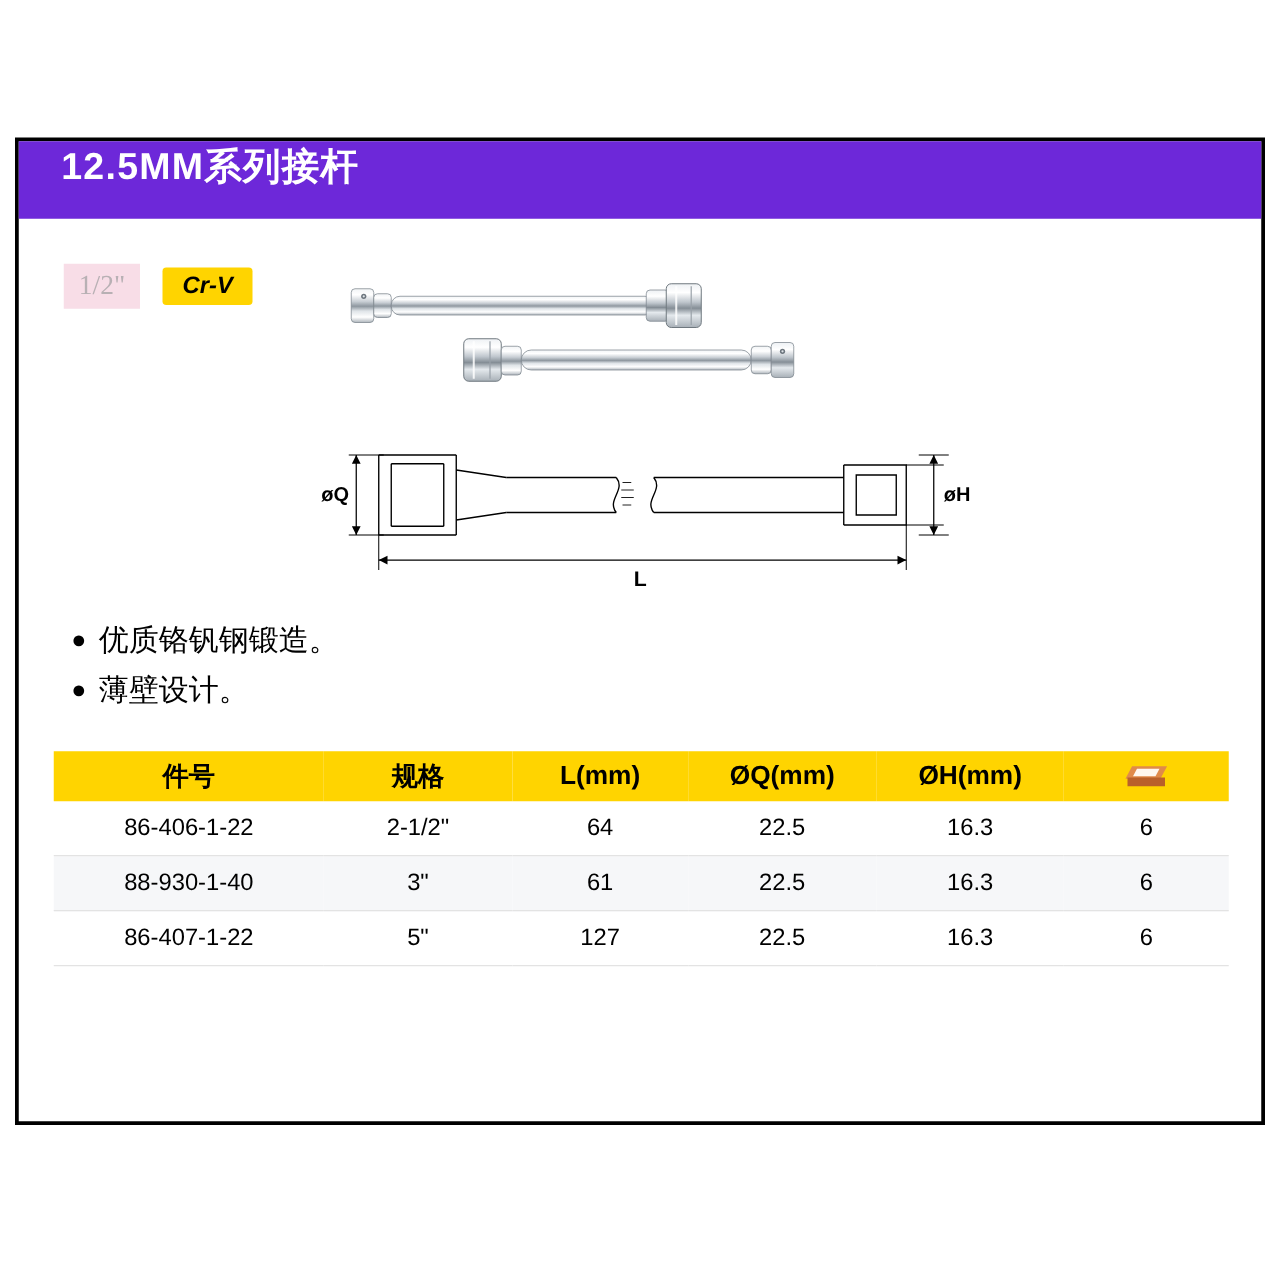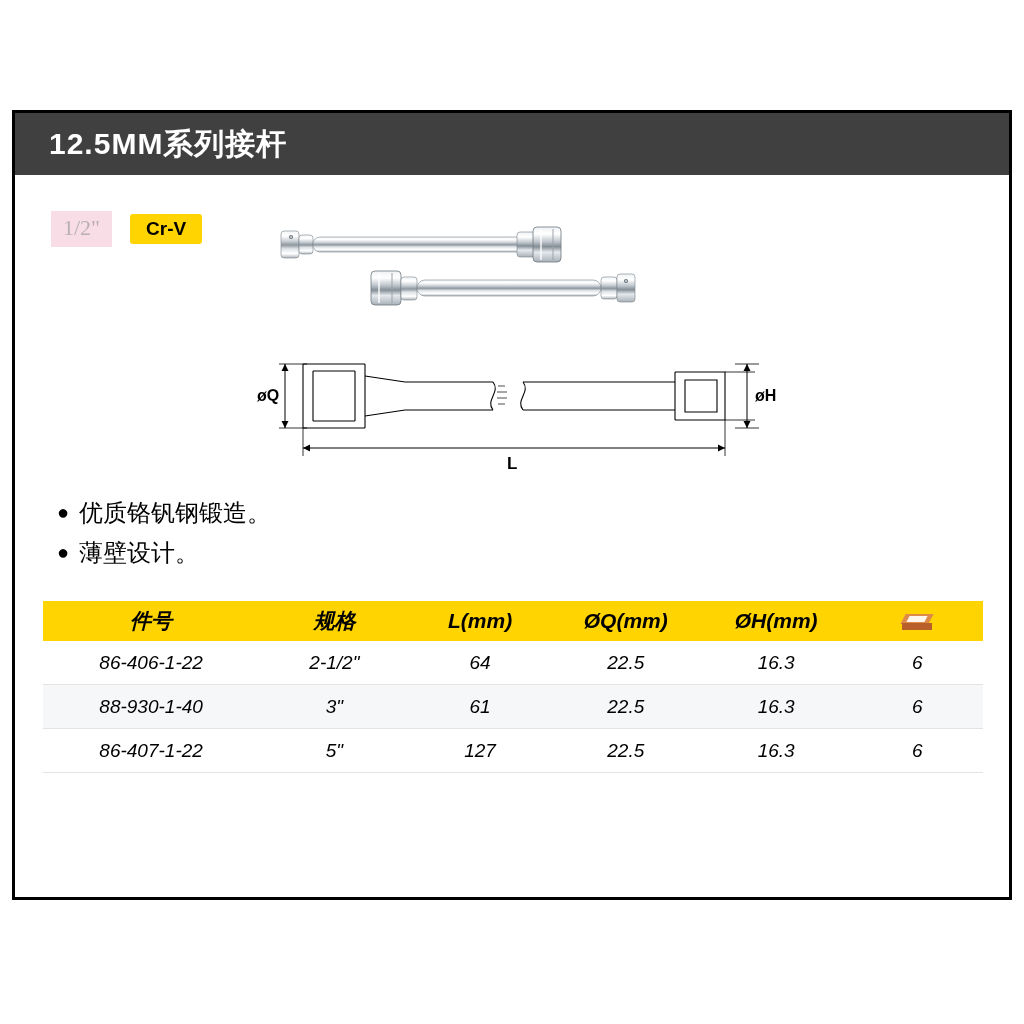--- a/index.html
+++ b/index.html
@@ -28,23 +28,23 @@
     background: #fff;
   }
 
   
   .title-bar {
     position: absolute;
     left: 0;
     top: 0;
     width: 100%;
     height: 62px;
-    background: #404040;
+    background: #6d28d9;
     display: flex;
-    align-items: center;
+    align-items: flex-start;
   }
   .title-bar .title-text {
     color: #fff;
     font-size: 30px;
     font-weight: bold;
     letter-spacing: 1px;
     padding-left: 34px;
   }
 
   
@@ -62,20 +62,21 @@
     font-size: 22px;
     padding: 6px 12px 8px 12px;
     line-height: 1;
     font-family: "Liberation Serif", serif;
   }
   .badge-crv {
     background: #ffd400;
     color: #000;
     font-size: 19px;
     font-weight: bold;
+    font-style: italic;
     padding: 5px 16px 6px 16px;
     border-radius: 3px;
     line-height: 1;
   }
 
   
   .photo {
     position: absolute;
     left: 250px;
     top: 96px;
@@ -113,21 +114,20 @@
     margin-left: 12px;
   }
   .bullet .txt { line-height: 30px; }
 
   
   .table-wrap {
     position: absolute;
     left: 28px;
     top: 488px;
     width: 940px;
-    font-style: italic;
   }
   table.spec {
     border-collapse: collapse;
     width: 100%;
     font-size: 19px;
   }
   table.spec thead th {
     background: #ffd400;
     font-weight: bold;
     font-size: 21px;

